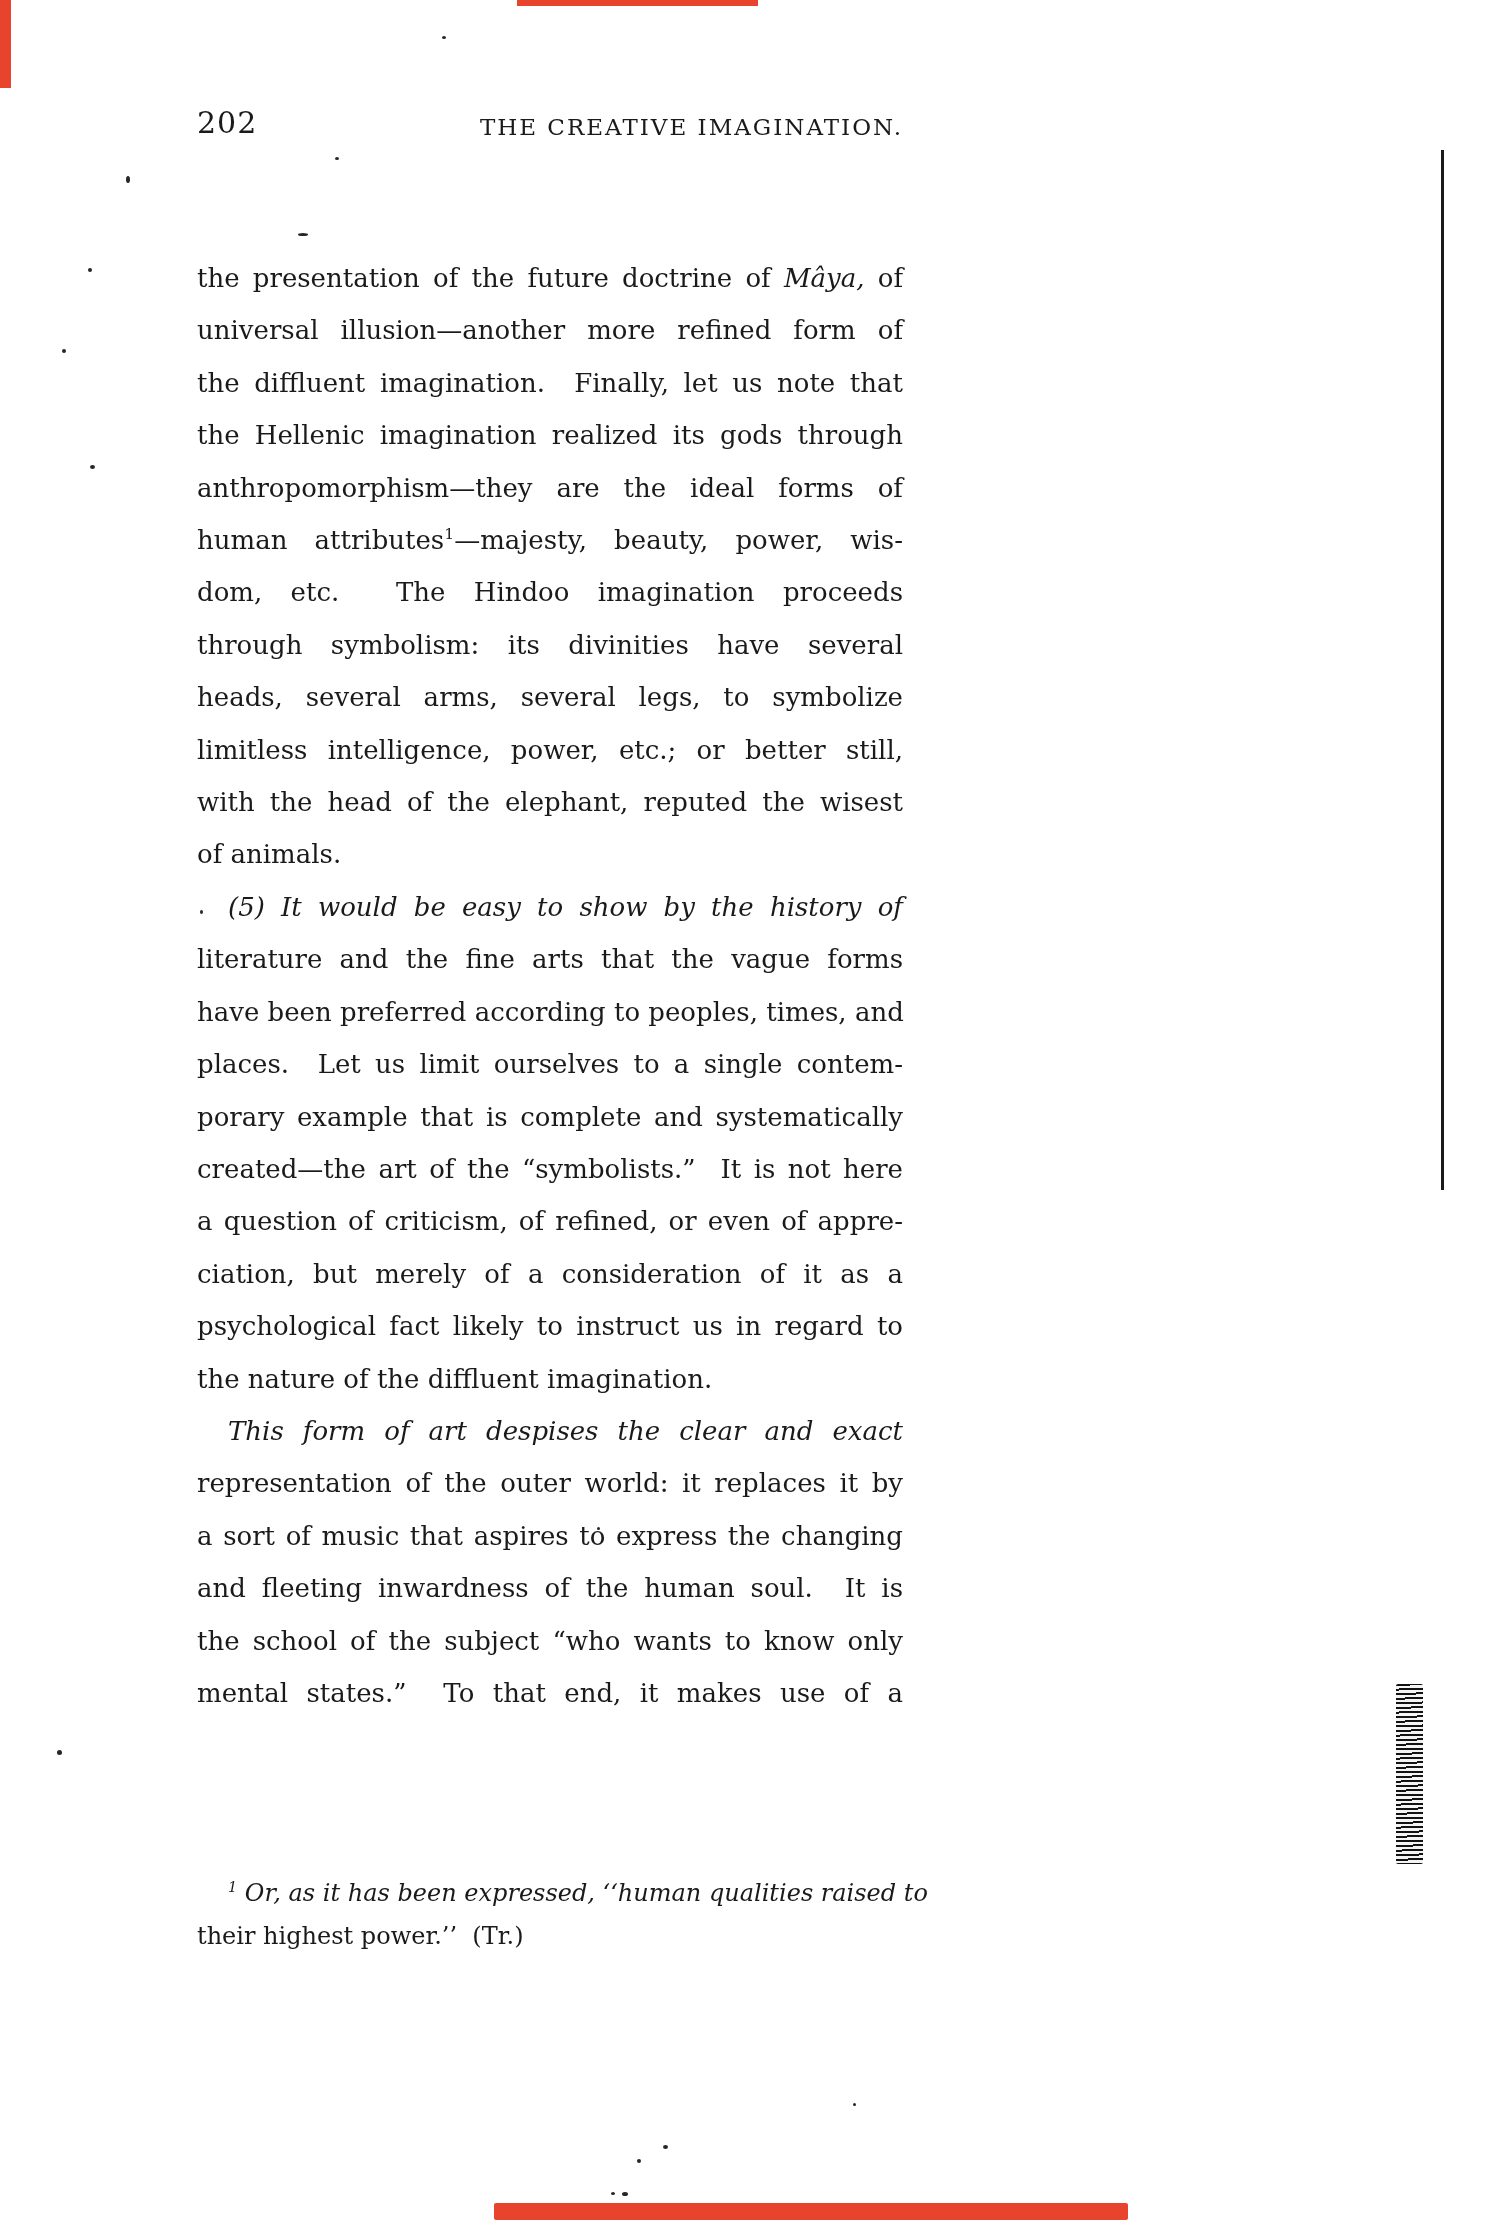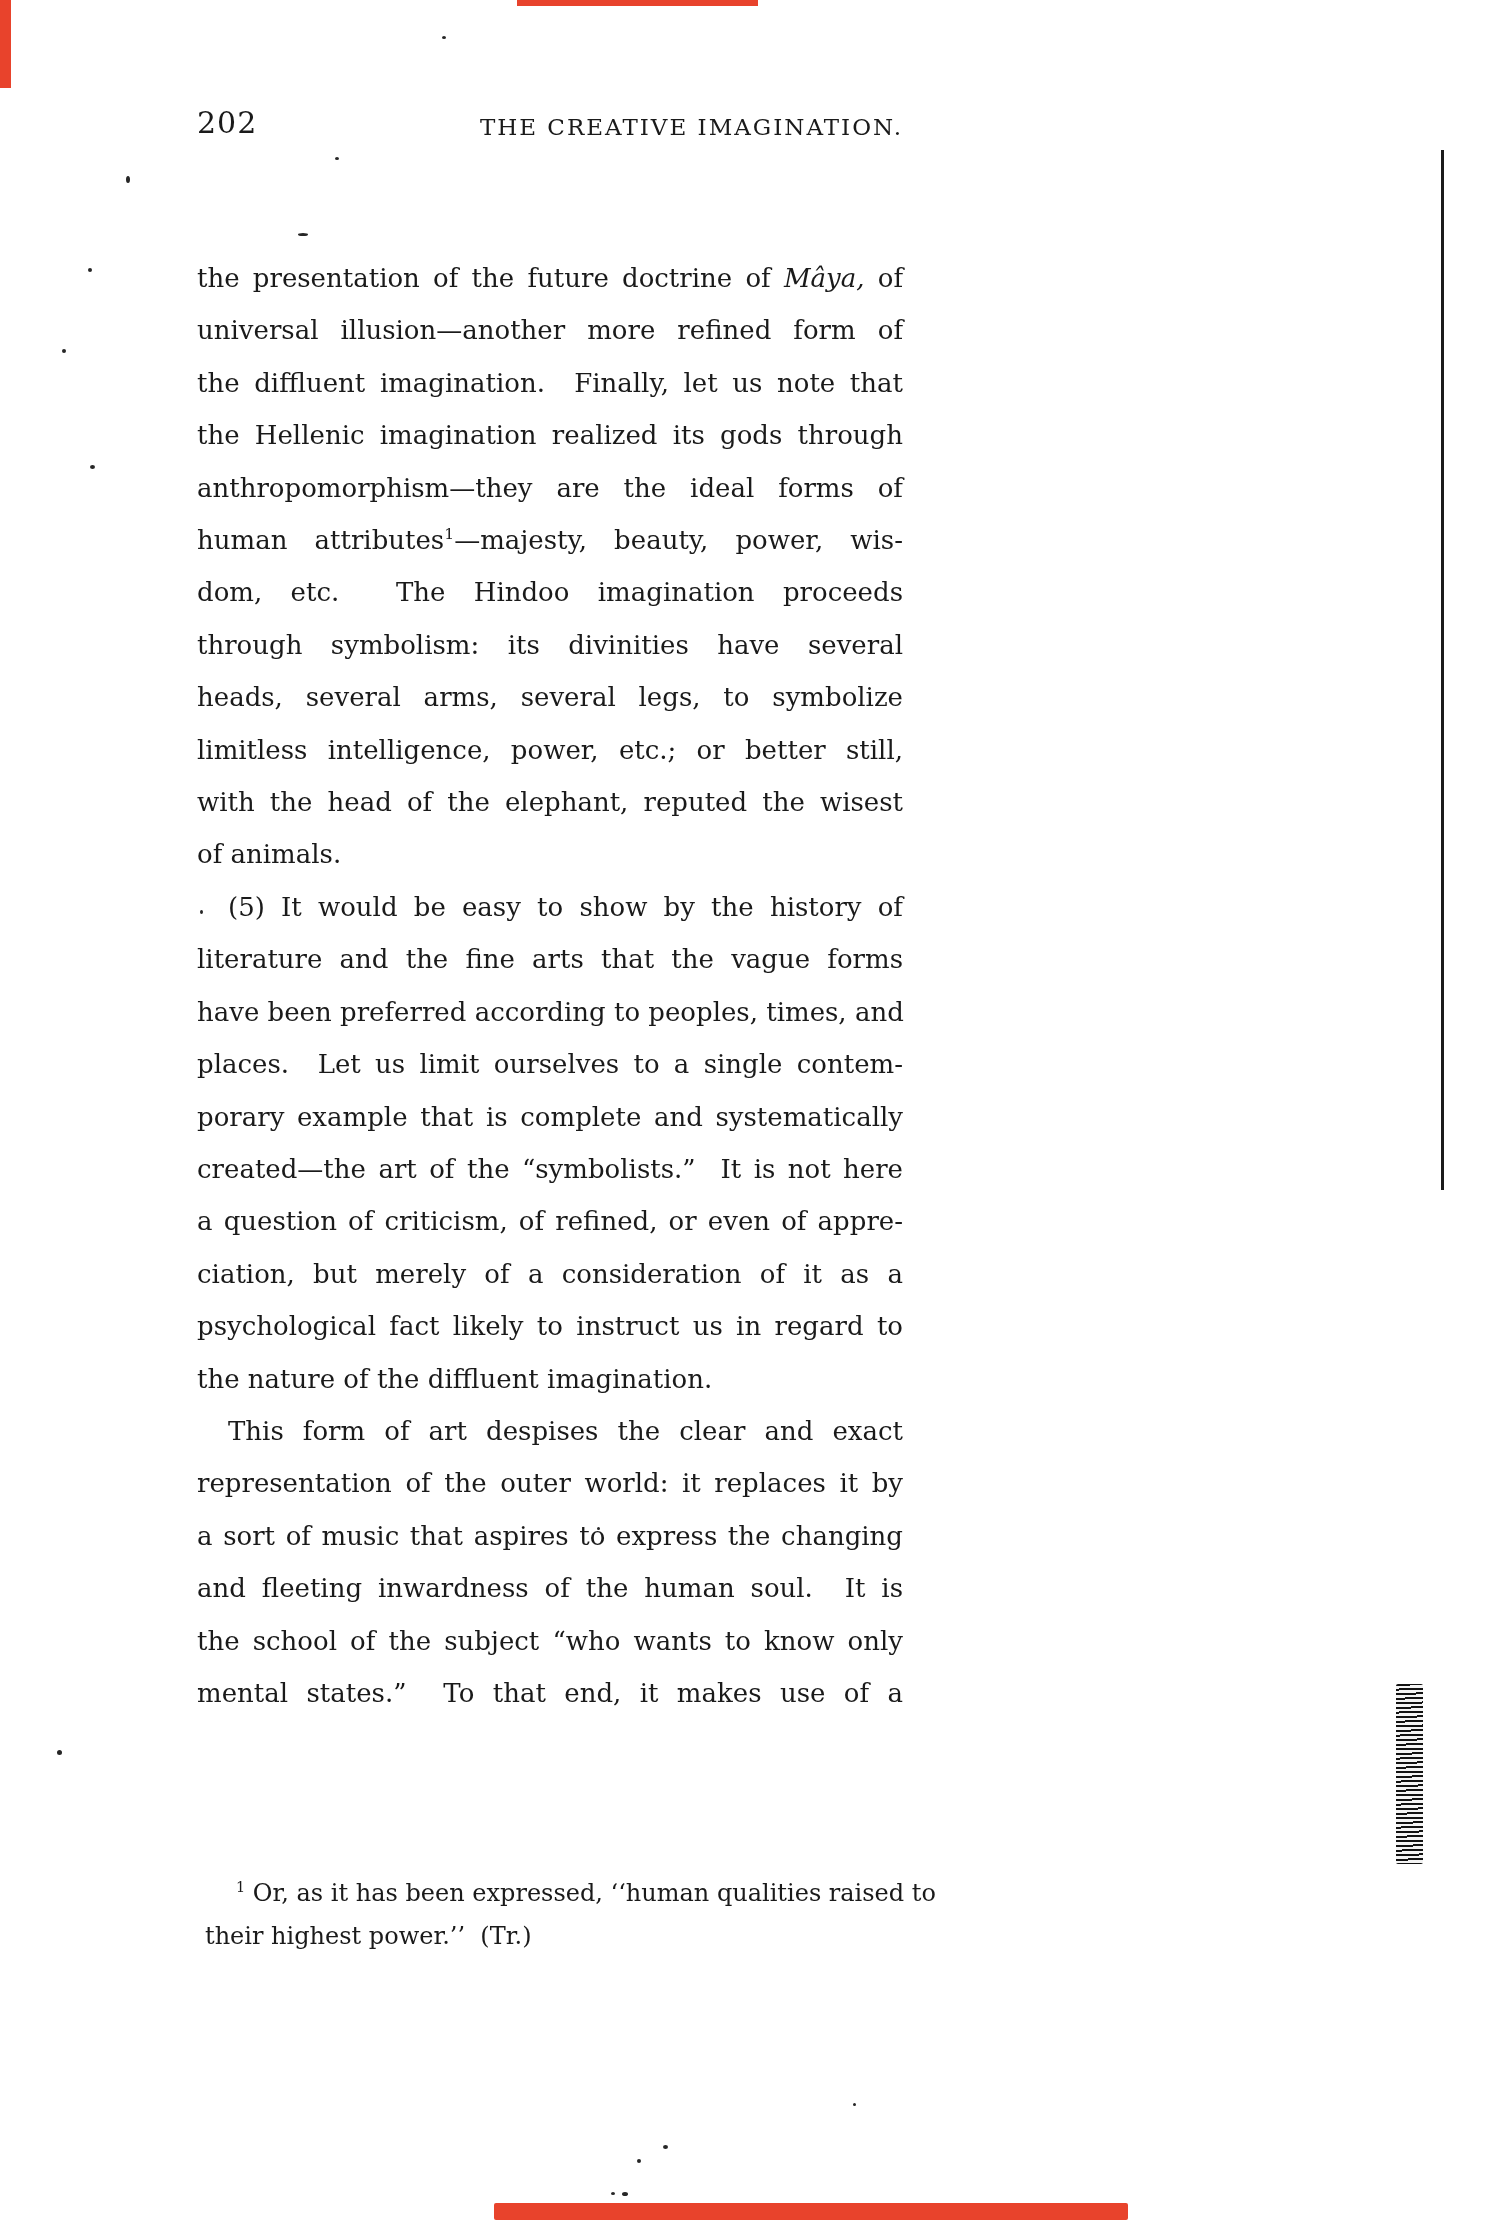--- a/index.html
+++ b/index.html
@@ -26,30 +26,30 @@
   .text-block {
     position: absolute; left: 197px; top: 252px; width: 706px;
   }
   .line {
     font-size: 26px; line-height: 52.4px;
     white-space: nowrap;
     text-align: justify;
     text-align-last: justify;
   }
   .line.noj { text-align: right; text-align-last: left; }
-  .line.ind { text-indent: 31px; }
+  .line.ind { text-indent: 31px; font-style: italic; }
   .line em { font-style: italic; }
   .line sup {
     font-size: 0.6em; vertical-align: super; line-height: 0;
   }
 
   .footnote {
     position: absolute; left: 197px; top: 1872px; width: 706px;
   }
-  .footnote .line { font-size: 24px; line-height: 43px; margin-left: 8px; }
+  .footnote .line { font-size: 24px; line-height: 43px; }
 
   .vrule {
     position: absolute; left: 1441px; top: 150px;
     width: 3px; height: 1040px; background: #1b1b1b;
   }
   .hatch {
     position: absolute; left: 1396px; top: 1684px;
     width: 27px; height: 180px; border-radius: 2px;
     background: repeating-linear-gradient(
       178deg,

